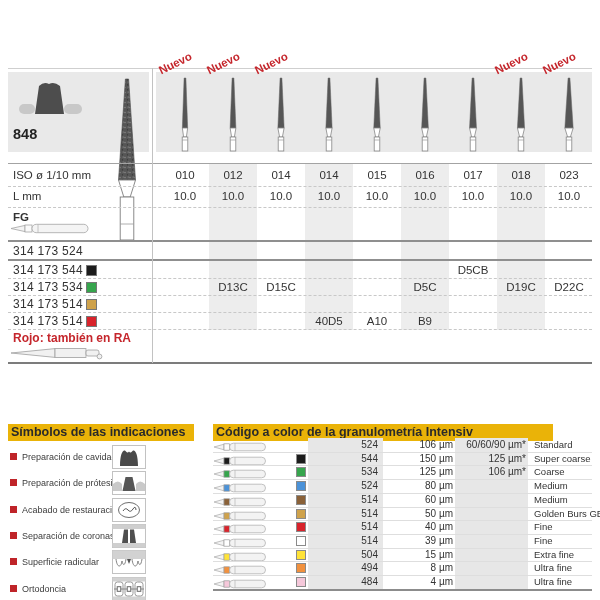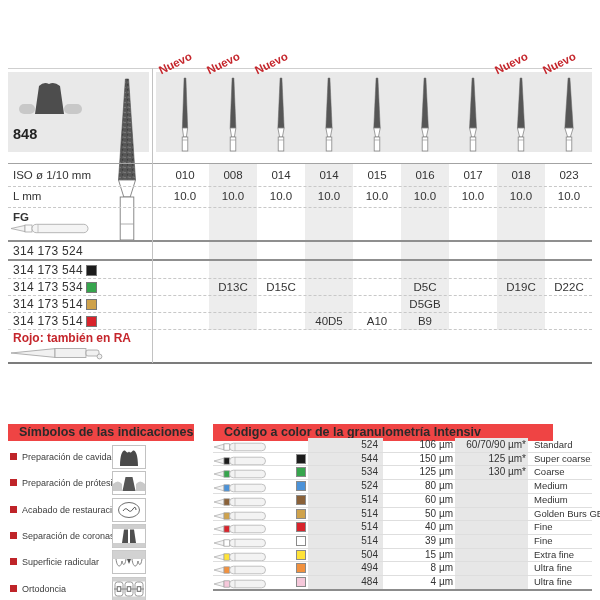--- a/index.html
+++ b/index.html
@@ -22,22 +22,22 @@
   .rlabel{left:13px;font-size:11.5px;color:#333;text-align:right;}
   .bold{font-weight:bold;}
   .cells{left:161px;width:432px;display:grid;grid-template-columns:repeat(9,48px);}
   .cell{text-align:center;font-size:11.5px;color:#333;}
   .red{color:#c5262c;}
   .art{left:13px;font-size:12px;color:#333;letter-spacing:.3px;}
   .chip{width:11px;height:11px;border:1px solid #777;box-sizing:border-box;}
   .note{left:13px;top:331px;font-size:12px;font-weight:bold;color:#c5262c;}
   .bur{top:76px;width:20px;height:76px;}
   
-  .titlebar{height:17px;line-height:17px;background:#ef4444;font-size:12.5px;font-weight:bold;
-            color:#2a2a2a;padding-left:11px;box-sizing:border-box;}
+  .titlebar{height:17px;line-height:17px;background:#eab308;font-size:12.5px;font-weight:bold;
+            color:#2a2a2a;padding-left:3px;box-sizing:border-box;}
   #symbols{left:8px;top:424px;width:198px;height:176px;}
   .symrow{left:0;width:198px;height:26px;}
   .bullet{position:absolute;left:2px;top:9px;width:7px;height:7px;background:#bf2429;}
   .symlabel{position:absolute;left:14px;top:0;height:26px;line-height:26px;font-size:9px;color:#3c3c3c;white-space:nowrap;}
   .symicon{position:absolute;left:104px;top:1px;}
   #grit{left:213px;top:424px;width:379px;height:176px;}
   .gband{top:14px;height:151px;background:#e7e7e7;}
   .grow{left:0;width:379px;height:14px;}
   .gsep{left:0;width:379px;height:0;border-top:1px solid #dedede;}
   .gbot{left:0;top:165px;width:379px;height:2px;background:#8c8c8c;}
@@ -117,21 +117,21 @@
     <line x1="7.2" y1="64" x2="12.8" y2="64" stroke="#9a9a9a" stroke-width="0.7"></line>
   </svg></div>
       <div class="abs bur" style="left: 559px;"><svg width="20" height="76" viewBox="0 0 20 76">
     <polygon points="9.1,2 10.9,2 14.145,52 5.855,52" fill="#565656" stroke="#636363" stroke-width="0.5"></polygon>
     <polygon points="5.855,52 14.145,52 11.4,61 8.6,61" fill="#fff" stroke="#868686" stroke-width="0.8"></polygon>
     <rect x="7.2" y="61" width="5.6" height="14" fill="#fff" stroke="#868686" stroke-width="0.8"></rect>
     <line x1="7.2" y1="64" x2="12.8" y2="64" stroke="#9a9a9a" stroke-width="0.7"></line>
   </svg></div>
       <div class="abs cells" style="top: 165px; height: 20px; line-height: 20px;">
         <span class="cell">010</span>
-        <span class="cell">008</span>
+        <span class="cell">012</span>
         <span class="cell">014</span>
         <span class="cell">014</span>
         <span class="cell">015</span>
         <span class="cell">016</span>
         <span class="cell">017</span>
         <span class="cell">018</span>
         <span class="cell">023</span>
       </div>
       <div class="abs cells" style="top: 187px; height: 19px; line-height: 19px;">
         <span class="cell">10.0</span>
@@ -140,46 +140,46 @@
         <span class="cell">10.0</span>
         <span class="cell">10.0</span>
         <span class="cell">10.0</span>
         <span class="cell">10.0</span>
         <span class="cell">10.0</span>
         <span class="cell">10.0</span>
       </div>
       <div class="abs art" style="top: 243px; height: 16px; line-height: 16px;">314 173 524</div>
       <div class="abs art" style="top: 262px; height: 16px; line-height: 16px;">314 173 544</div>
       <div class="abs chip" style="left: 86px; top: 264.5px; background: rgb(28, 28, 28);"></div>
+      <div class="abs cells" style="top: 262px; height: 16px; line-height: 16px;">
+        <span class="cell"></span>
+        <span class="cell"></span>
+        <span class="cell"></span>
+        <span class="cell"></span>
+        <span class="cell"></span>
+        <span class="cell"></span>
+        <span class="cell">D5CB</span>
+        <span class="cell"></span>
+        <span class="cell"></span>
+      </div>
       <div class="abs art" style="top: 279px; height: 16px; line-height: 16px;">314 173 534</div>
       <div class="abs chip" style="left: 86px; top: 281.5px; background: rgb(54, 165, 77);"></div>
       <div class="abs cells" style="top: 279px; height: 16px; line-height: 16px;">
         <span class="cell"></span>
         <span class="cell">D13C</span>
         <span class="cell">D15C</span>
         <span class="cell"></span>
         <span class="cell"></span>
         <span class="cell">D5C</span>
         <span class="cell"></span>
         <span class="cell">D19C</span>
         <span class="cell">D22C</span>
       </div>
       <div class="abs art" style="top: 296px; height: 16px; line-height: 16px;">314 173 514</div>
       <div class="abs chip" style="left: 86px; top: 298.5px; background: rgb(207, 162, 75);"></div>
-      <div class="abs cells" style="top: 296px; height: 16px; line-height: 16px;">
-        <span class="cell"></span>
-        <span class="cell"></span>
-        <span class="cell"></span>
-        <span class="cell"></span>
-        <span class="cell"></span>
-        <span class="cell">D5GB</span>
-        <span class="cell"></span>
-        <span class="cell"></span>
-        <span class="cell"></span>
-      </div>
       <div class="abs art" style="top: 313px; height: 16px; line-height: 16px;">314 173 514</div>
       <div class="abs chip" style="left: 86px; top: 315.5px; background: rgb(216, 35, 43);"></div>
       <div class="abs cells" style="top: 313px; height: 16px; line-height: 16px;">
         <span class="cell"></span>
         <span class="cell"></span>
         <span class="cell"></span>
         <span class="cell">40D5</span>
         <span class="cell">A10</span>
         <span class="cell">B9</span>
         <span class="cell"></span>
@@ -318,21 +318,21 @@
     <div id="gritrows">
         <div class="abs grow" style="top: 14px;">
           <span class="gbur"><svg width="54" height="12" viewBox="0 0 54 12">
     <polygon points="1,6 11,3.2 11,8.8" fill="#f3f3f3" stroke="#a9a9a9" stroke-width="0.7"></polygon>
     <rect x="11" y="2.8" width="5.5" height="6.4" fill="#fdfdfd" stroke="#9a9a9a" stroke-width="0.7"></rect>
     <rect x="16.5" y="2.2" width="36" height="7.6" rx="3.8" fill="#f3f3f3" stroke="#a9a9a9" stroke-width="0.7"></rect>
     <line x1="22" y1="2.2" x2="22" y2="9.8" stroke="#b5b5b5" stroke-width="0.7"></line>
   </svg></span>
           <span class="gtxt gcode">524</span>
           <span class="gtxt gsize">106 µm</span>
-          <span class="gtxt galt">60/70/90 µm*</span>
+          <span class="gtxt galt">60/60/90 µm*</span>
           <span class="gtxt gname">Standard</span>
         </div>
         <div class="abs grow" style="top: 27.7px;">
           <span class="gbur"><svg width="54" height="12" viewBox="0 0 54 12">
     <polygon points="1,6 11,3.2 11,8.8" fill="#f3f3f3" stroke="#a9a9a9" stroke-width="0.7"></polygon>
     <rect x="11" y="2.8" width="5.5" height="6.4" fill="#1c1c1c" stroke="#9a9a9a" stroke-width="0.7"></rect>
     <rect x="16.5" y="2.2" width="36" height="7.6" rx="3.8" fill="#f3f3f3" stroke="#a9a9a9" stroke-width="0.7"></rect>
     <line x1="22" y1="2.2" x2="22" y2="9.8" stroke="#b5b5b5" stroke-width="0.7"></line>
   </svg></span>
           <span class="gchip" style="background: rgb(28, 28, 28);"></span>
@@ -345,21 +345,21 @@
         <div class="abs grow" style="top: 41.4px;">
           <span class="gbur"><svg width="54" height="12" viewBox="0 0 54 12">
     <polygon points="1,6 11,3.2 11,8.8" fill="#f3f3f3" stroke="#a9a9a9" stroke-width="0.7"></polygon>
     <rect x="11" y="2.8" width="5.5" height="6.4" fill="#36a54d" stroke="#9a9a9a" stroke-width="0.7"></rect>
     <rect x="16.5" y="2.2" width="36" height="7.6" rx="3.8" fill="#f3f3f3" stroke="#a9a9a9" stroke-width="0.7"></rect>
     <line x1="22" y1="2.2" x2="22" y2="9.8" stroke="#b5b5b5" stroke-width="0.7"></line>
   </svg></span>
           <span class="gchip" style="background: rgb(54, 165, 77);"></span>
           <span class="gtxt gcode">534</span>
           <span class="gtxt gsize">125 µm</span>
-          <span class="gtxt galt">130 µm*</span>
+          <span class="gtxt galt">106 µm*</span>
           <span class="gtxt gname">Coarse</span>
         </div>
         <div class="abs gsep" style="top: 41.4px;"></div>
         <div class="abs grow" style="top: 55.1px;">
           <span class="gbur"><svg width="54" height="12" viewBox="0 0 54 12">
     <polygon points="1,6 11,3.2 11,8.8" fill="#f3f3f3" stroke="#a9a9a9" stroke-width="0.7"></polygon>
     <rect x="11" y="2.8" width="5.5" height="6.4" fill="#4b92d8" stroke="#9a9a9a" stroke-width="0.7"></rect>
     <rect x="16.5" y="2.2" width="36" height="7.6" rx="3.8" fill="#f3f3f3" stroke="#a9a9a9" stroke-width="0.7"></rect>
     <line x1="22" y1="2.2" x2="22" y2="9.8" stroke="#b5b5b5" stroke-width="0.7"></line>
   </svg></span>

